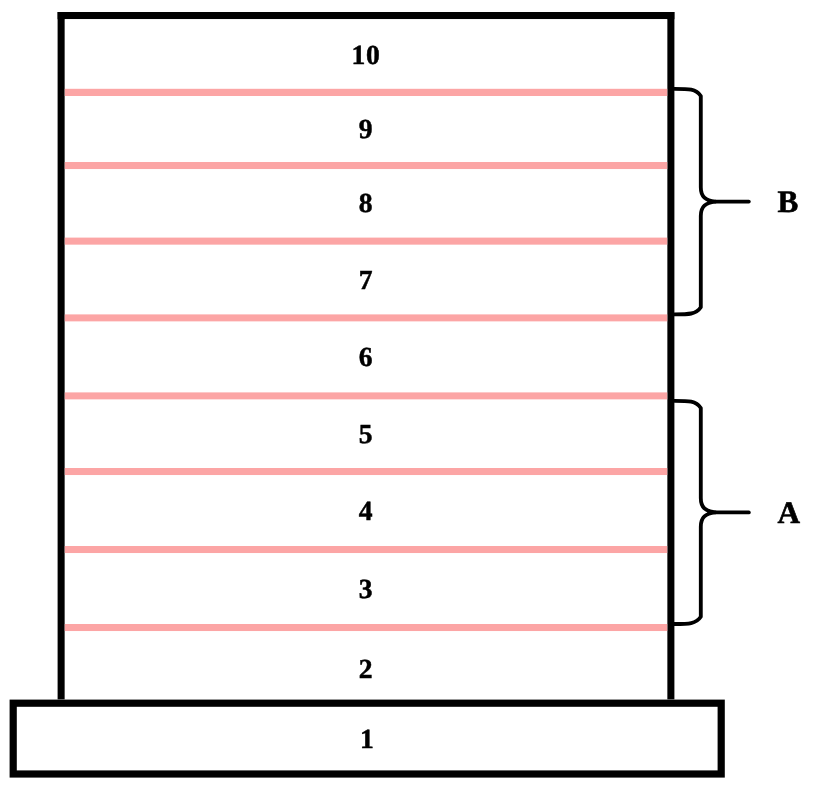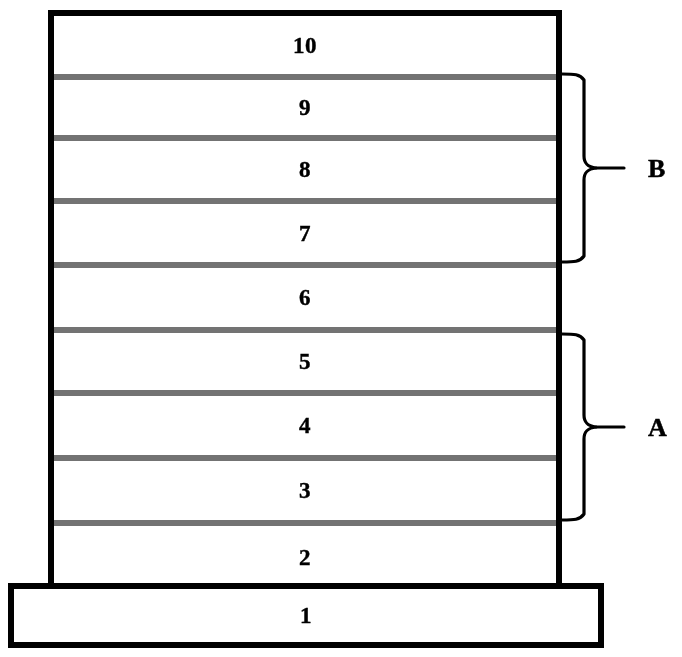--- a/index.html
+++ b/index.html
@@ -29,21 +29,21 @@
     border-bottom: none;
     box-sizing: border-box;
     background: #ffffff;
   }
 
   .layer {
     position: absolute;
     left: 0;
     width: 100%;
     box-sizing: border-box;
-    border-bottom: 6px solid #737373;
+    border-bottom: 6px solid #fca5a5;
     display: flex;
     align-items: center;
     justify-content: center;
     background: #ffffff;
   }
   .layer:last-child { border-bottom: none; }
 
   .layer-label {
     font-family: "Liberation Serif", "DejaVu Serif", serif;
     font-size: 23px;

